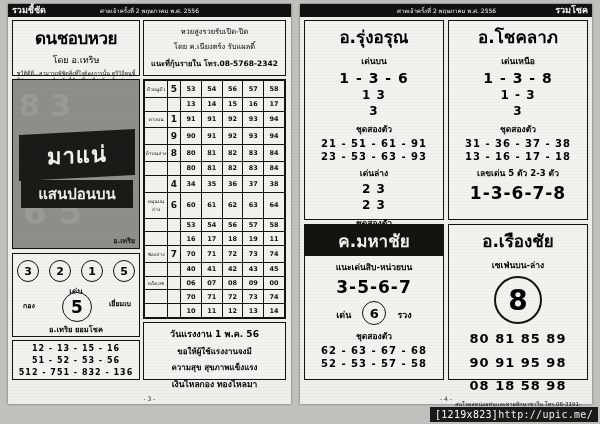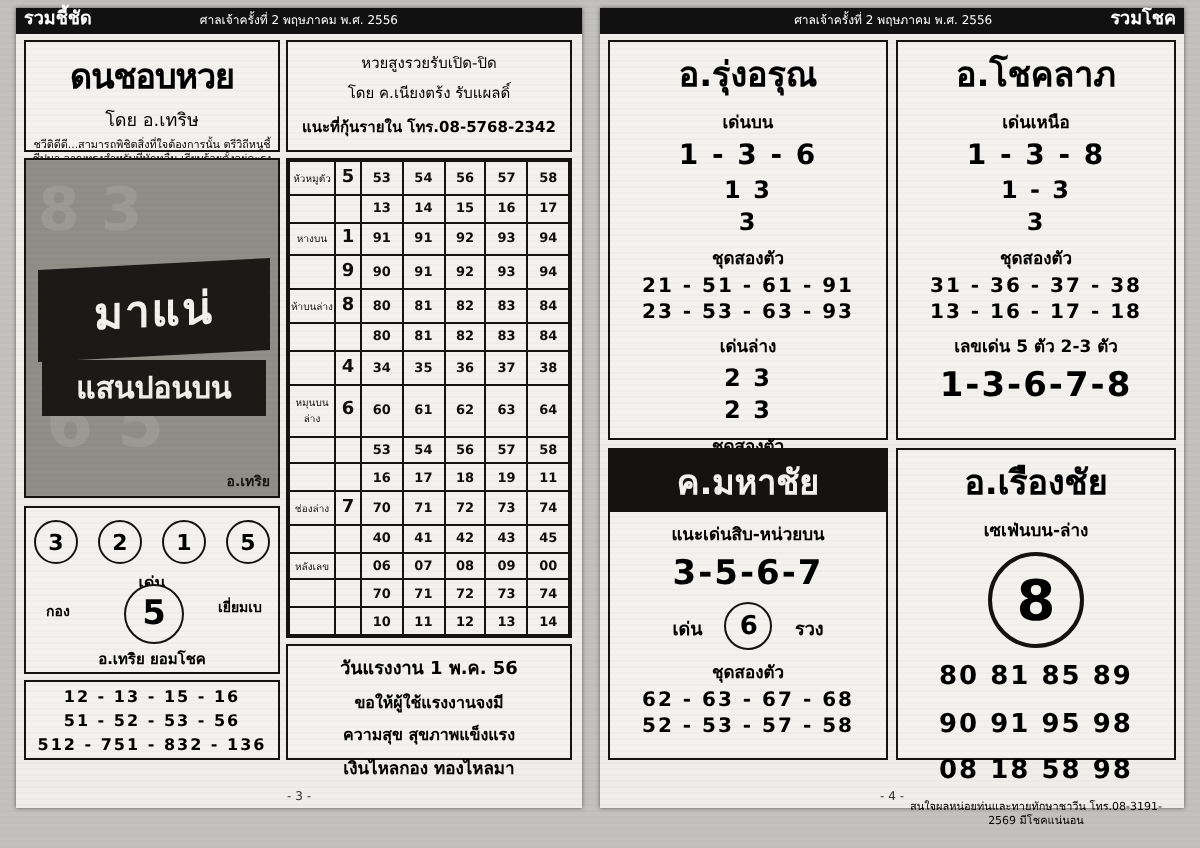--- a/index.html
+++ b/index.html
@@ -403,13 +403,16 @@
         <div class="fine">สนใจผลหน่อยท่นและทายทักษาชาวีน
 โทร.08-3191-2569  มีโชคแน่นอน</div>
       </div>
 
       <div class="pg">- 4 -</div>
     </div>
   </div>
 
   <div class="noise"></div>
 
+  <div id="watermark">
+    <span class="w1">[1219x823]</span><span>http://upic.me/</span>
+  </div>
 </div>
 
 </body></html>

